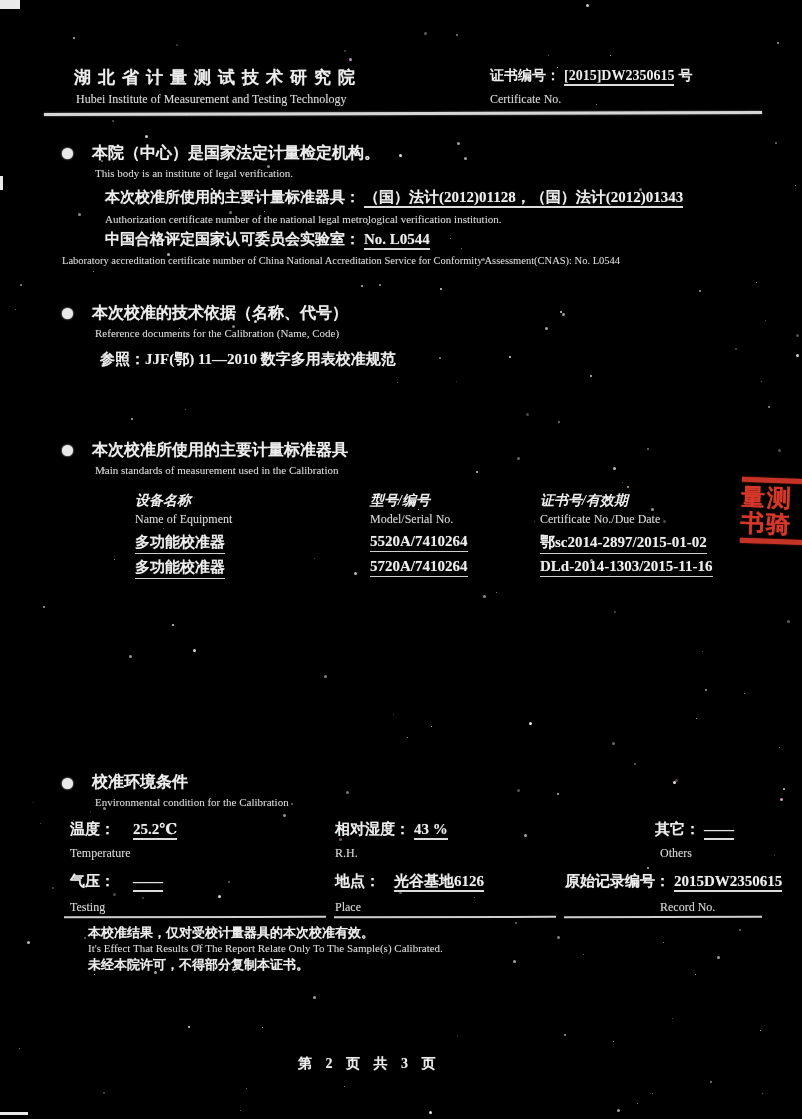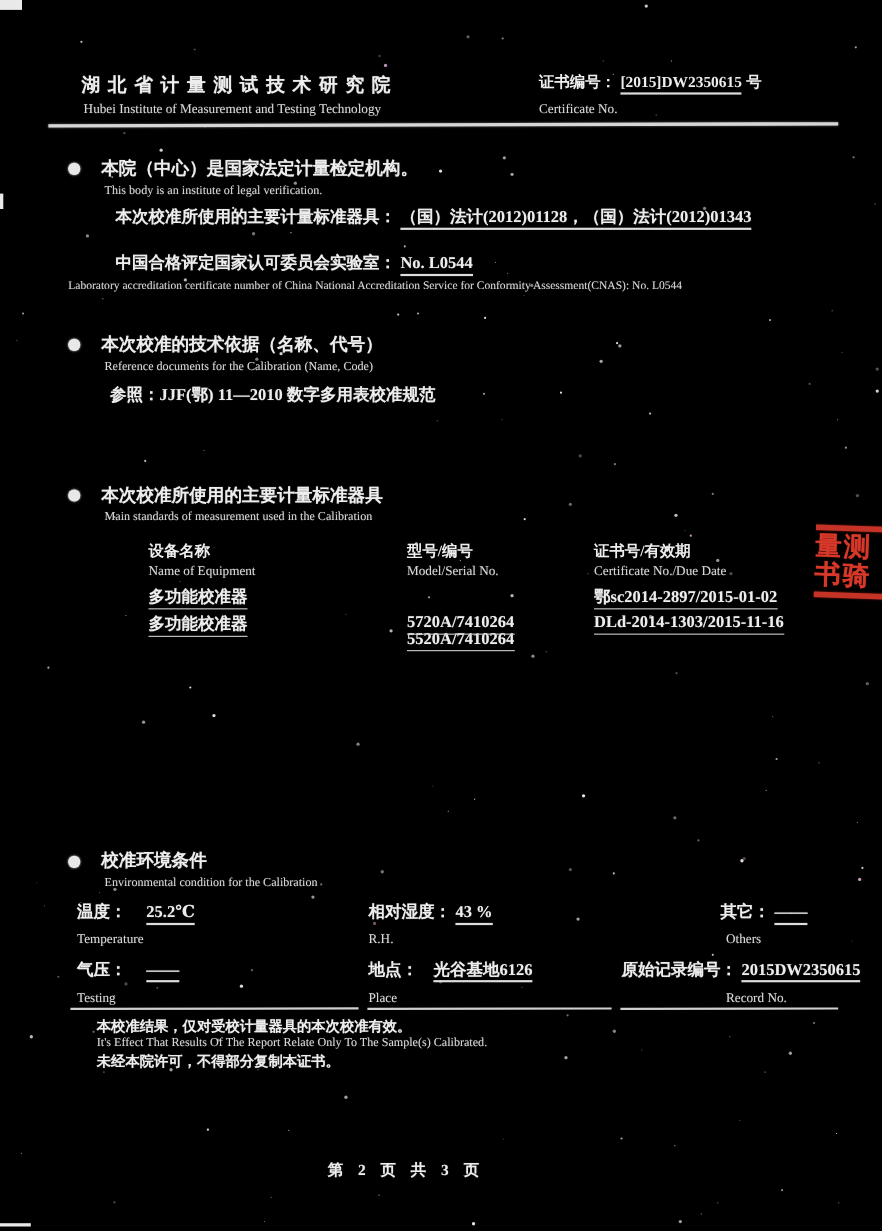--- a/index.html
+++ b/index.html
@@ -12,21 +12,21 @@
   .cn-title{font-weight:bold;font-size:16px;text-shadow:0 0 1px rgba(255,255,255,.45);}
   .cn-main{font-weight:bold;font-size:15px;text-shadow:0 0 1px rgba(255,255,255,.4);}
   .en-sub{font-size:11px;color:#d8d8d8;text-shadow:0 0 1px rgba(255,255,255,.3);}
   .bullet{width:11px;height:11px;border-radius:50%;background:#e8e8e8;box-shadow:0 0 2px #fff;}
   .uline{border-bottom:2px solid #dcdcdc;padding-bottom:1px;}
   .uline-thin{border-bottom:1px solid #cfcfcf;padding-bottom:1px;}
   .divider{position:absolute;background:#d6d6d6;height:3px;transform:rotate(-0.15deg);box-shadow:0 0 2px rgba(255,255,255,.5);}
   .hairline{position:absolute;background:#cfcfcf;height:2px;}
   .inst-cn{font-weight:bold;font-size:17px;letter-spacing:7px;text-shadow:0 0 1px rgba(255,255,255,.5);}
   .cert-label{font-weight:bold;font-size:14px;}
-  .table-cell-cn{font-weight:bold;font-size:14px;}
+  .table-cell-cn{font-weight:bold;font-size:14px;font-style:italic;}
   .stamp{
     position:absolute;right:-8px;top:476px;width:70px;height:104px;
     color:#d8382a;transform:rotate(2deg);overflow:hidden;
   }
   .stamp-bar{height:5px;background:#c53327;margin:2px 0;box-shadow:0 0 2px rgba(255,60,40,.6);}
   .stamp-row{font-weight:bold;font-size:24px;letter-spacing:2px;line-height:26px;
     color:#d8382a;text-shadow:0 0 1px rgba(255,70,50,.7);}
   .corner{position:absolute;background:#e9e9e9;}
   .footer-text{font-weight:bold;font-size:14px;letter-spacing:5px;text-shadow:0 0 1px rgba(255,255,255,.4);}
 </style>
@@ -223,20 +223,21 @@
 
   <div class="divider" style="left:44px;top:112px;width:718px;"></div>
 
   <div class="abs bullet" style="left:62px;top:148px;"></div>
   <div class="abs cn-title" style="left:92px;top:143px;">本院（中心）是国家法定计量检定机构。</div>
   <div class="abs en-sub" style="left:95px;top:167px;">This body is an institute of legal verification.</div>
   <div class="abs" style="left:105px;top:188px;">
     <span class="cn-main">本次校准所使用的主要计量标准器具：</span>
     <span class="cn-main uline">（国）法计(2012)01128，（国）法计(2012)01343</span>
   </div>
+  <div class="abs en-sub" style="left:105px;top:213px;">Authorization certificate number of the national legal metrological verification institution.</div>
   <div class="abs" style="left:105px;top:230px;">
     <span class="cn-main">中国合格评定国家认可委员会实验室：</span>
     <span class="cn-main uline">No. L0544</span>
   </div>
   <div class="abs en-sub" style="left:62px;top:255px;font-size:10.5px;">Laboratory accreditation certificate number of China National Accreditation Service for Conformity Assessment(CNAS): No. L0544</div>
 
   <div class="abs bullet" style="left:62px;top:308px;"></div>
   <div class="abs cn-title" style="left:92px;top:303px;">本次校准的技术依据（名称、代号）</div>
   <div class="abs en-sub" style="left:95px;top:327px;">Reference documents for the Calibration (Name, Code)</div>
   <div class="abs cn-main" style="left:100px;top:350px;">参照：JJF(鄂) 11—2010 数字多用表校准规范</div>
@@ -246,21 +247,21 @@
   <div class="abs en-sub" style="left:95px;top:464px;">Main standards of measurement used in the Calibration</div>
 
   <div class="abs table-cell-cn" style="left:135px;top:492px;">设备名称</div>
   <div class="abs en-sub" style="left:135px;top:512px;font-size:12px;">Name of Equipment</div>
   <div class="abs table-cell-cn" style="left:370px;top:492px;">型号/编号</div>
   <div class="abs en-sub" style="left:370px;top:512px;font-size:12px;">Model/Serial No.</div>
   <div class="abs table-cell-cn" style="left:540px;top:492px;">证书号/有效期</div>
   <div class="abs en-sub" style="left:540px;top:512px;font-size:12px;">Certificate No./Due Date</div>
 
   <div class="abs cn-main uline-thin" style="left:135px;top:533px;">多功能校准器</div>
-  <div class="abs cn-main uline-thin" style="left:370px;top:533px;margin-top:40px;">5520A/7410264</div>
+  <div class="abs cn-main uline-thin" style="left:370px;top:533px;">5520A/7410264</div>
   <div class="abs cn-main uline-thin" style="left:540px;top:533px;">鄂sc2014-2897/2015-01-02</div>
 
   <div class="abs cn-main uline-thin" style="left:135px;top:558px;">多功能校准器</div>
   <div class="abs cn-main uline-thin" style="left:370px;top:558px;">5720A/7410264</div>
   <div class="abs cn-main uline-thin" style="left:540px;top:558px;">DLd-2014-1303/2015-11-16</div>
 
   <div class="stamp">
     <div class="stamp-bar"></div>
     <div class="stamp-row">量测</div>
     <div class="stamp-row">书骑</div>

